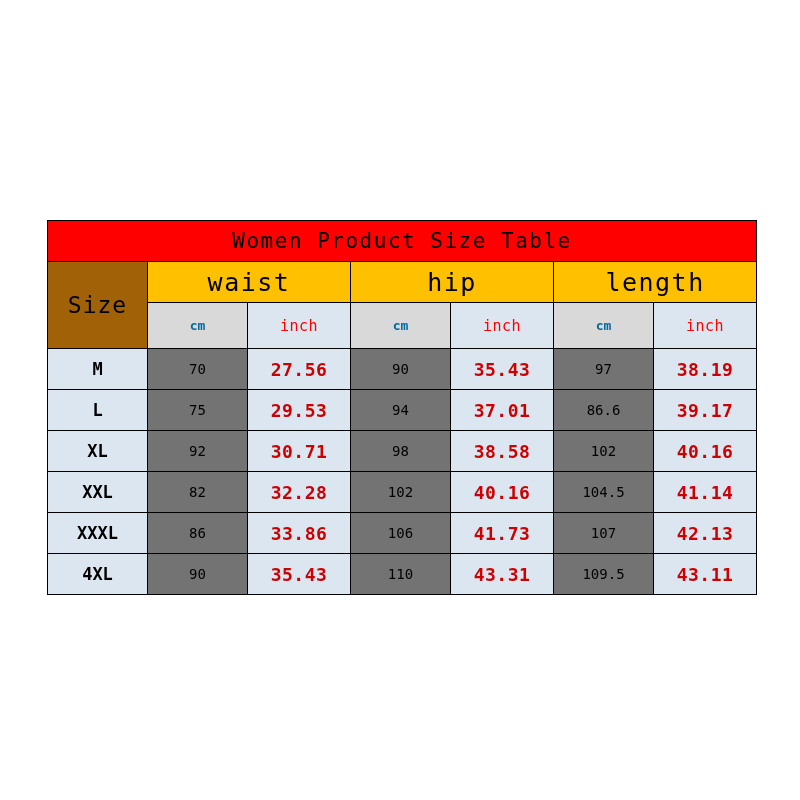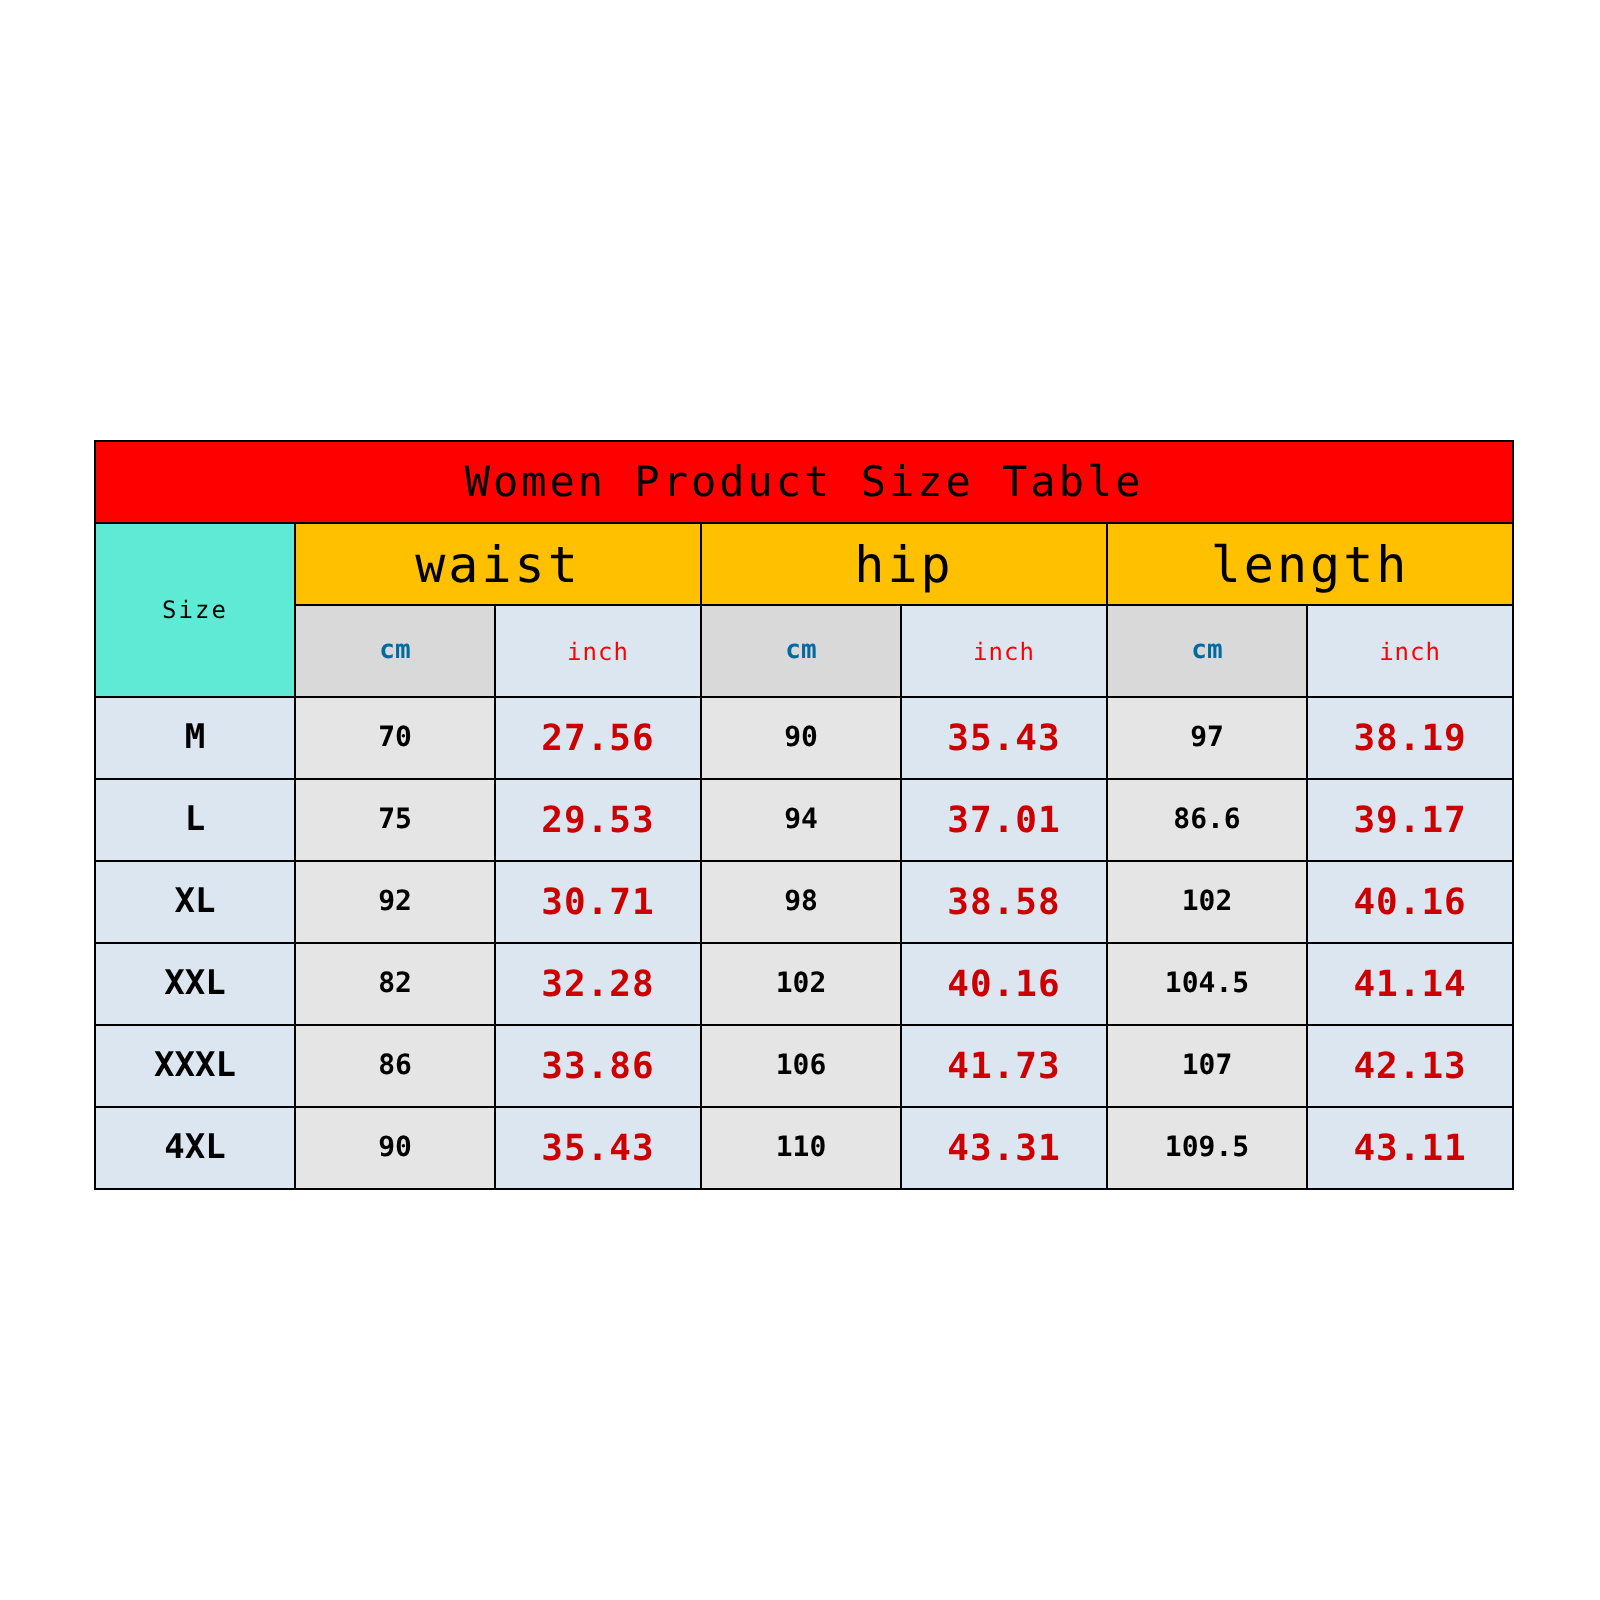--- a/index.html
+++ b/index.html
@@ -40,52 +40,52 @@
     border: 1px solid #000000;
   }
   .group-cell {
     background: #FFC000;
     color: #000000;
     font-size: 25px;
     letter-spacing: 1.5px;
     height: 40px;
   }
   .size-cell {
-    background: #5eead4;
+    background: #a16207;
     color: #000000;
-    font-size: 12px;
+    font-size: 23px;
     letter-spacing: 1px;
   }
   .unit-cm {
     background: #d9d9d9;
     color: #0369a1;
     font-size: 13px;
     font-weight: bold;
     height: 45px;
   }
   .unit-inch {
     background: #dce6f1;
     color: #FF0000;
-    font-size: 12px;
+    font-size: 15px;
     height: 45px;
     letter-spacing: 0.5px;
   }
   .row-label {
     background: #dce6f1;
     color: #000000;
     font-family: "DejaVu Serif", serif;
     font-size: 17px;
     font-weight: bold;
     height: 40px;
   }
   .val-cm {
-    background: #e5e5e5;
+    background: #737373;
     color: #000000;
     font-size: 14px;
-    font-weight: bold;
+    font-weight: normal;
     height: 40px;
     margin-top: 35px;
   }
   .val-inch {
     background: #dce6f1;
     color: #CC0000;
     font-size: 18px;
     font-weight: bold;
     height: 40px;
     letter-spacing: 0.5px;

